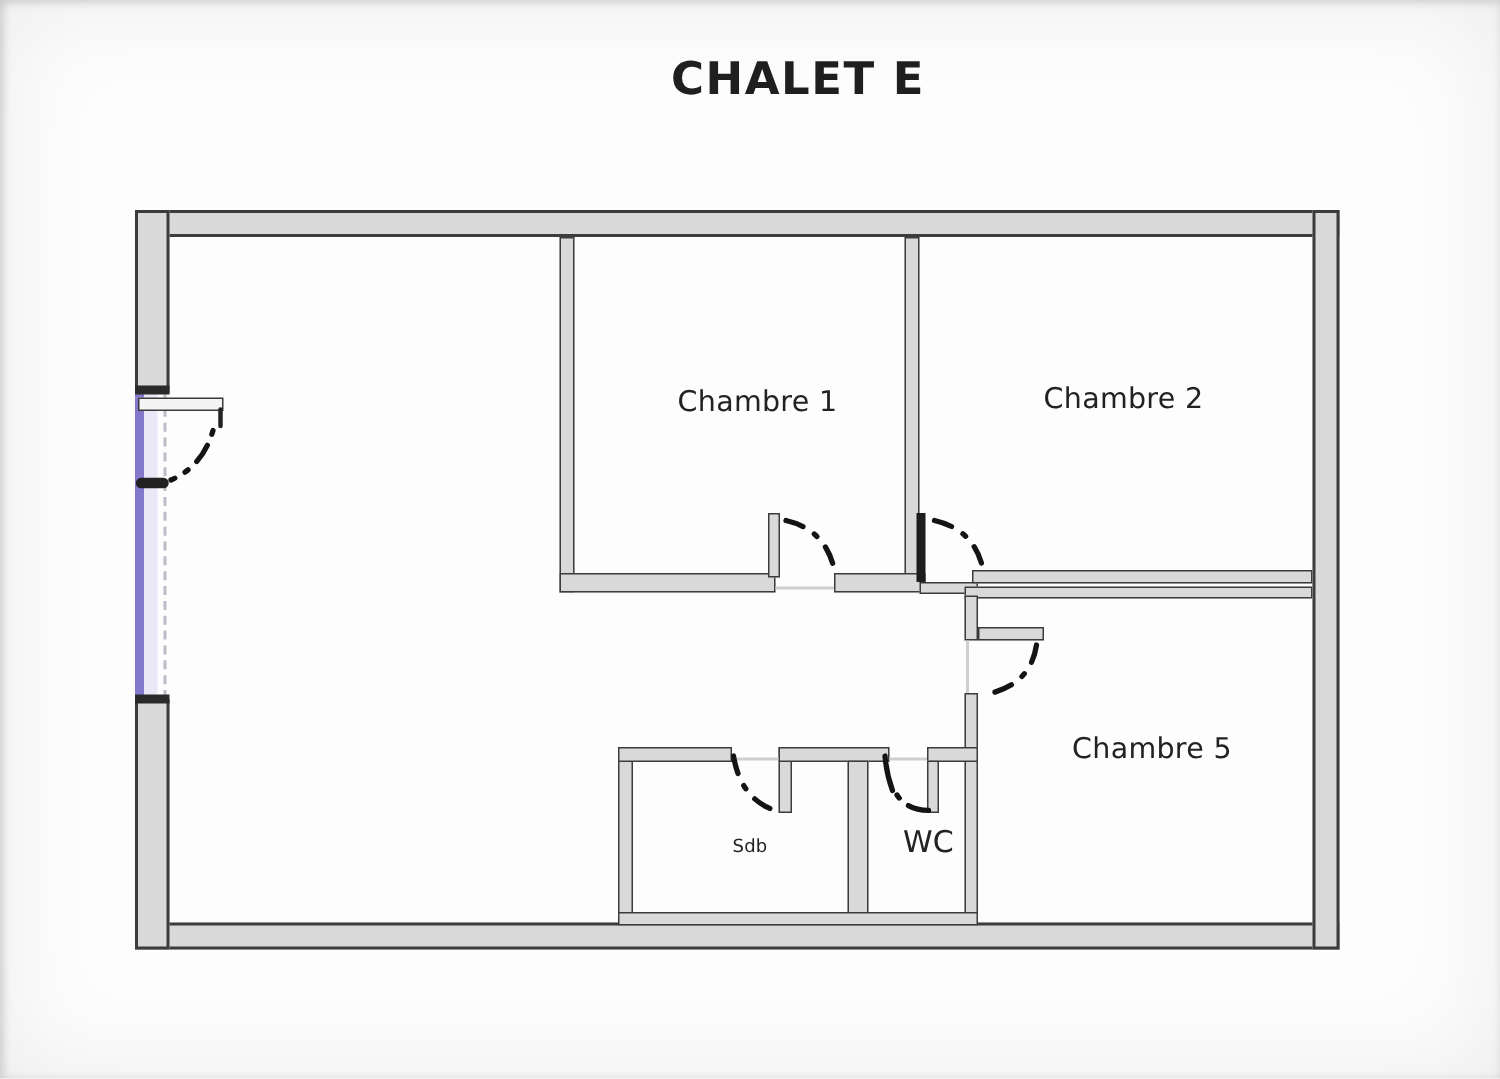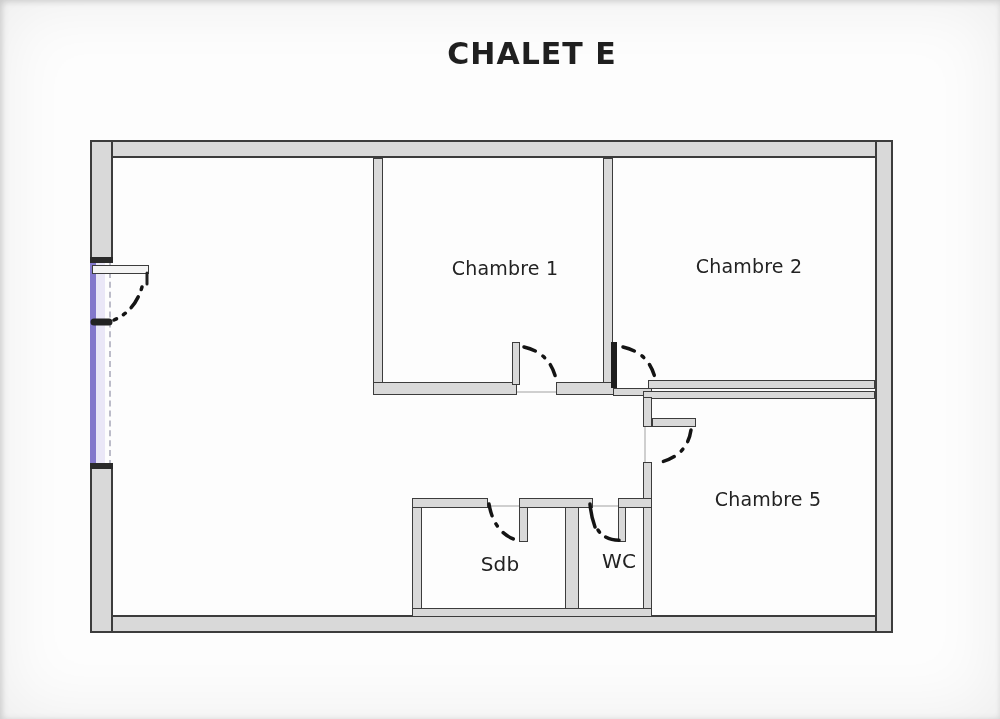--- a/index.html
+++ b/index.html
@@ -101,16 +101,16 @@
     <path d="M590,504 Q591,516 595,527" fill="none" stroke="#141414" stroke-width="3.5" stroke-linecap="round"></path>
     <path d="M598,530 Q606,542 625,540" fill="none" stroke="#141414" stroke-width="3.5" stroke-linecap="round" stroke-dasharray="2.5 8 14 8"></path>
     <path d="M142,287 Q135,311 114,320" fill="none" stroke="#141414" stroke-width="3.5" stroke-linecap="round" stroke-dasharray="2.5 8 13 8"></path>
     <path d="M94,322 L109,322" fill="none" stroke="#222" stroke-width="7" stroke-linecap="round"></path>
     <path d="M147,273 L147,284" fill="none" stroke="#222" stroke-width="3" stroke-linecap="round"></path>
   </svg>
 
   <div class="room-label" style="left:505px;top:268px;">Chambre 1</div>
   <div class="room-label" style="left:749px;top:266px;">Chambre 2</div>
   <div class="room-label" style="left:768px;top:499px;">Chambre 5</div>
-  <div class="room-label" style="left:500px;top:564px;font-size:20px;">Sdb</div>
+  <div class="room-label" style="left:500px;top:564px;font-size:12px;">Sdb</div>
   <div class="room-label" style="left:619px;top:561px;font-size:20px;">WC</div>
 
 </div>
 
 </body></html>

